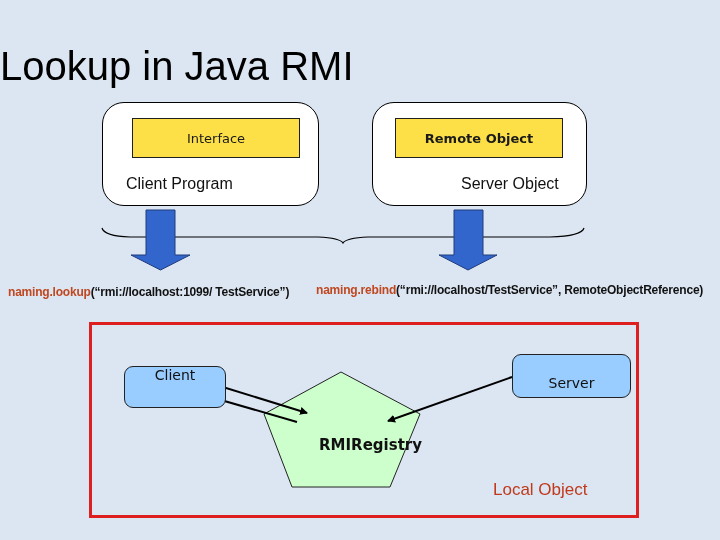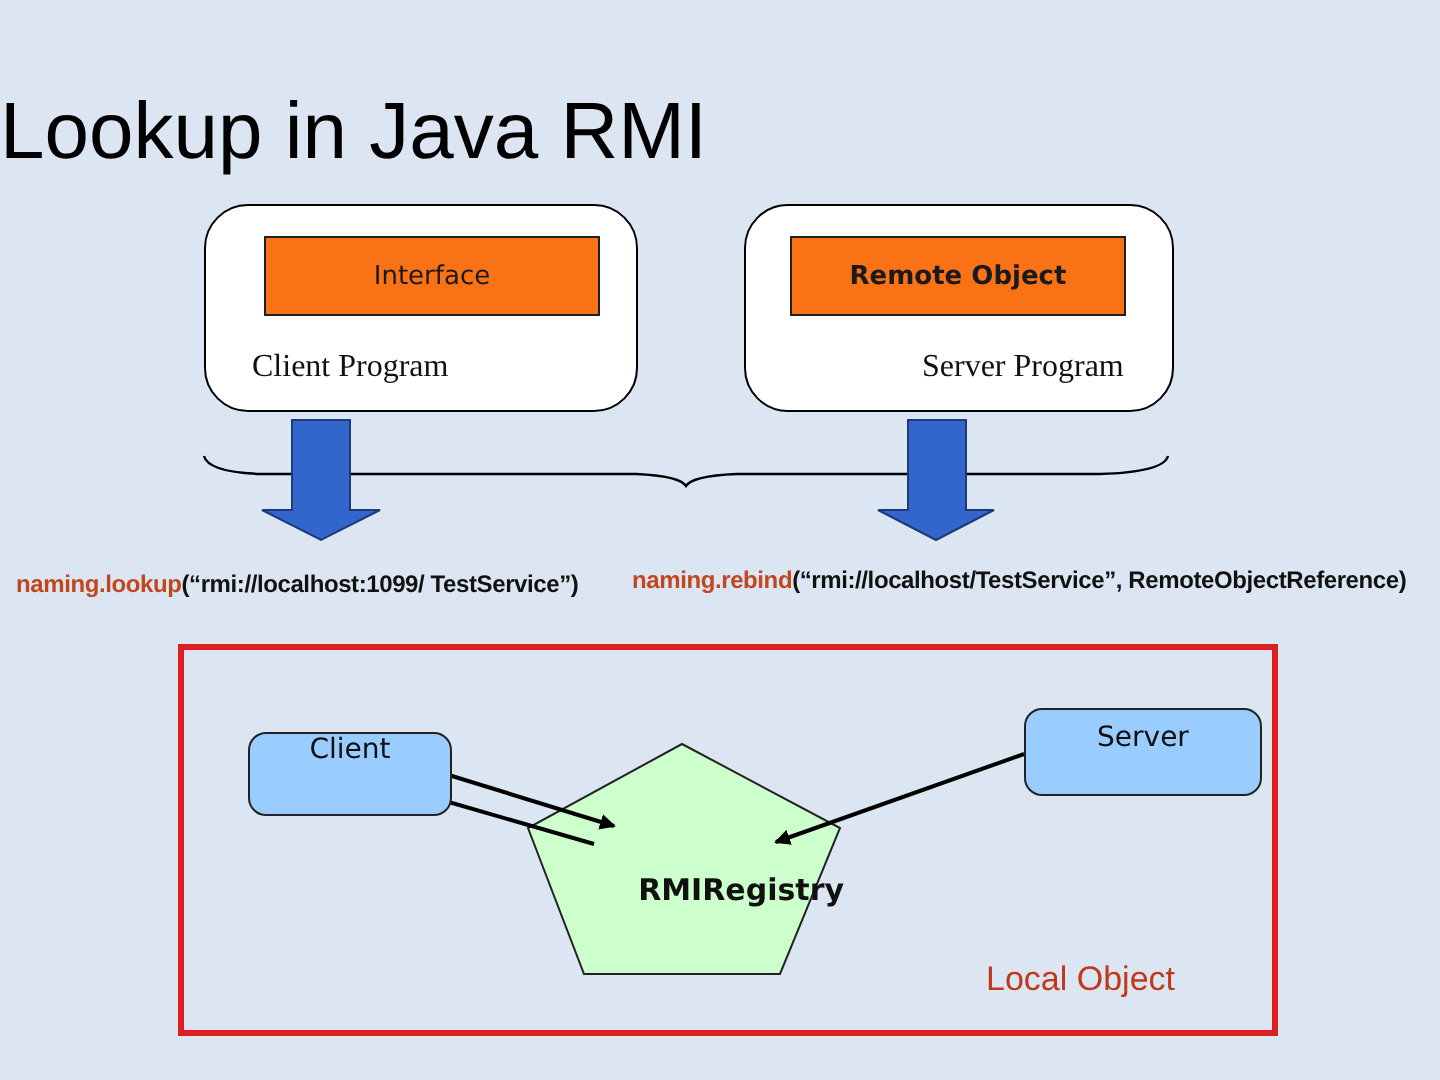--- a/index.html
+++ b/index.html
@@ -1,21 +1,21 @@
 <!DOCTYPE html>
 <html><head>
 <meta charset="utf-8">
 <style>
   html, body { margin:0; padding:0; }
   body { width:720px; height:540px; background:#dce6f2; position:relative; overflow:hidden; font-family:"Liberation Sans", sans-serif; }
   .abs { position:absolute; }
   #title { left:0; width:720px; top:44px; font-size:40px; color:#000; font-family:"Liberation Sans", sans-serif; }
   .prog-box { background:#fff; border:1.5px solid #000; border-radius:22px; }
-  .inner-box { background:#f97316; border:1.5px solid #1f1f1f; display:flex; align-items:center; justify-content:center; font-family:"DejaVu Sans", sans-serif; font-size:13px; color:#1a1a1a; }
-  .prog-label { font-size:16px; color:#111; font-family:Liberation Serif, serif; }
+  .inner-box { background:#fde047; border:1.5px solid #1f1f1f; display:flex; align-items:center; justify-content:center; font-family:"DejaVu Sans", sans-serif; font-size:13px; color:#1a1a1a; }
+  .prog-label { font-size:16px; color:#111; font-family:Liberation Sans, sans-serif; }
   .code { font-size:12px; font-weight:bold; color:#111; white-space:nowrap; font-family:"Liberation Sans", sans-serif; letter-spacing:-0.2px; }
   .code .fn { color:#c0471f; }
   .node { background:#99ccff; border:1.2px solid #222; border-radius:9px; display:flex; justify-content:center; font-family:"DejaVu Sans", sans-serif; font-size:14px; color:#111; }
   #local-machine-frame { border:3px solid #dd1f1f; box-sizing:border-box; }
   #local-machine-label { color:#c0391b; font-size:17px; font-family:"Liberation Sans", sans-serif; }
   #registry-label { font-weight:bold; font-size:15px; color:#111; font-family:"DejaVu Sans", sans-serif; }
   svg { position:absolute; left:0; top:0; }
 </style>
 </head>
 <body>
@@ -25,21 +25,21 @@
 <div class="abs prog-box" style="left:102px; top:102px; width:215px; height:102px;"></div>
 <div class="abs inner-box" style="left:132px; top:118px; width:166px; height:38px;">
   <span>Interface</span>
 </div>
 <div class="abs prog-label" style="left:126px; top:175px;">Client Program</div>
 
 <div class="abs prog-box" style="left:372px; top:102px; width:213px; height:102px;"></div>
 <div class="abs inner-box" style="left:395px; top:118px; width:166px; height:38px; font-weight:bold;">
   <span>Remote Object</span>
 </div>
-<div class="abs prog-label" style="left:461px; top:175px;">Server Program</div>
+<div class="abs prog-label" style="left:461px; top:175px;">Server Object</div>
 
 <div id="local-machine-frame" class="abs" style="left:89px; top:322px; width:550px; height:196px;"></div>
 
 <svg width="720" height="540">
   <defs>
     <marker id="ah" markerWidth="8" markerHeight="8" refX="7" refY="4" orient="auto" markerUnits="userSpaceOnUse">
       <path d="M0,0 L8,4 L0,8 z" fill="#000"></path>
     </marker>
   </defs>
 
@@ -61,16 +61,16 @@
   <span class="fn">naming.lookup</span><span>(“rmi://localhost:1099/ TestService”)</span>
 </div>
 <div class="abs code" style="left:316px; top:283px;">
   <span class="fn">naming.rebind</span><span>(“rmi://localhost/TestService”, RemoteObjectReference)</span>
 </div>
 
 <div class="abs node" style="left:124px; top:366px; width:100px; height:40px; ">
   <span>Client</span>
 </div>
 <div class="abs node" style="left:512px; top:354px; width:117px; height:42px; align-items:flex-start; padding-top:0;">
-  <span style="margin-top:6px;">Server</span>
+  <span style="margin-top:20px;">Server</span>
 </div>
 <div id="registry-label" class="abs" style="left:298px; top:436px; width:124px; text-align:right;">RMIRegistry</div>
 <div id="local-machine-label" class="abs" style="left:493px; top:480px;">Local Object</div>
 
 </body></html>

